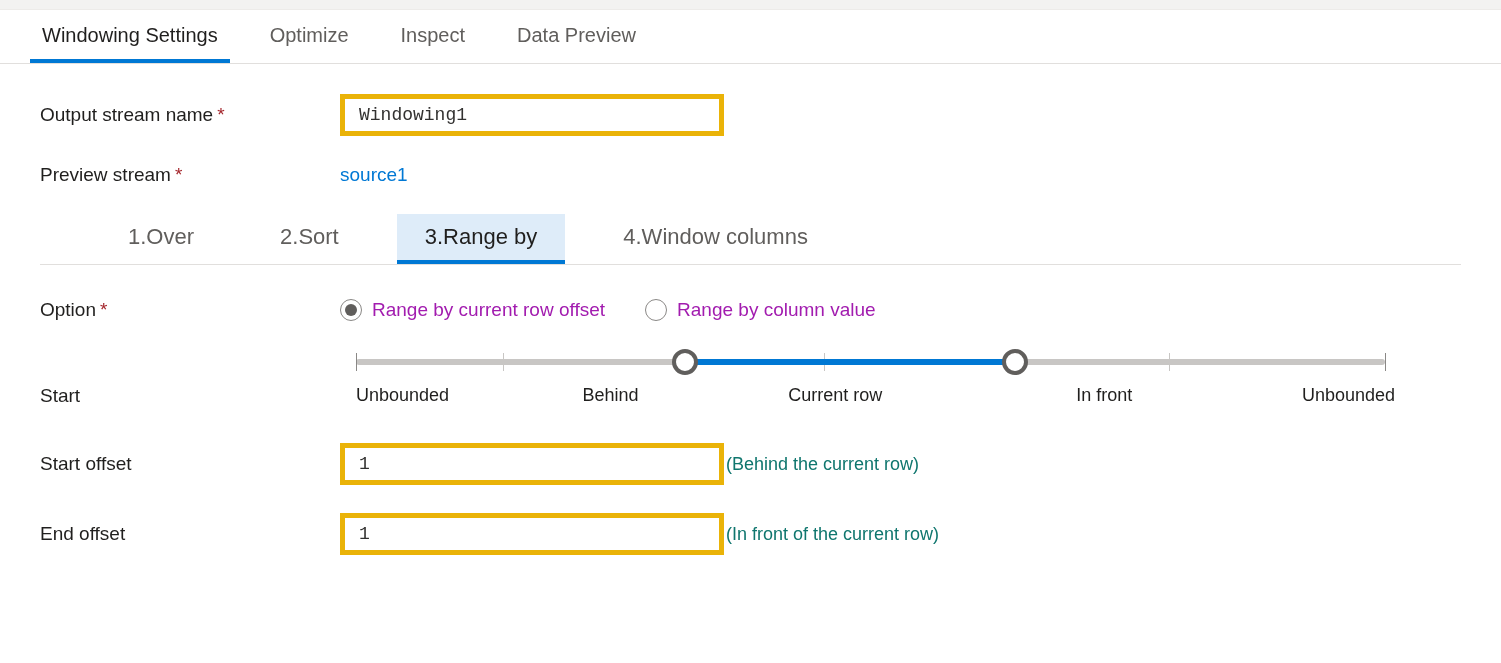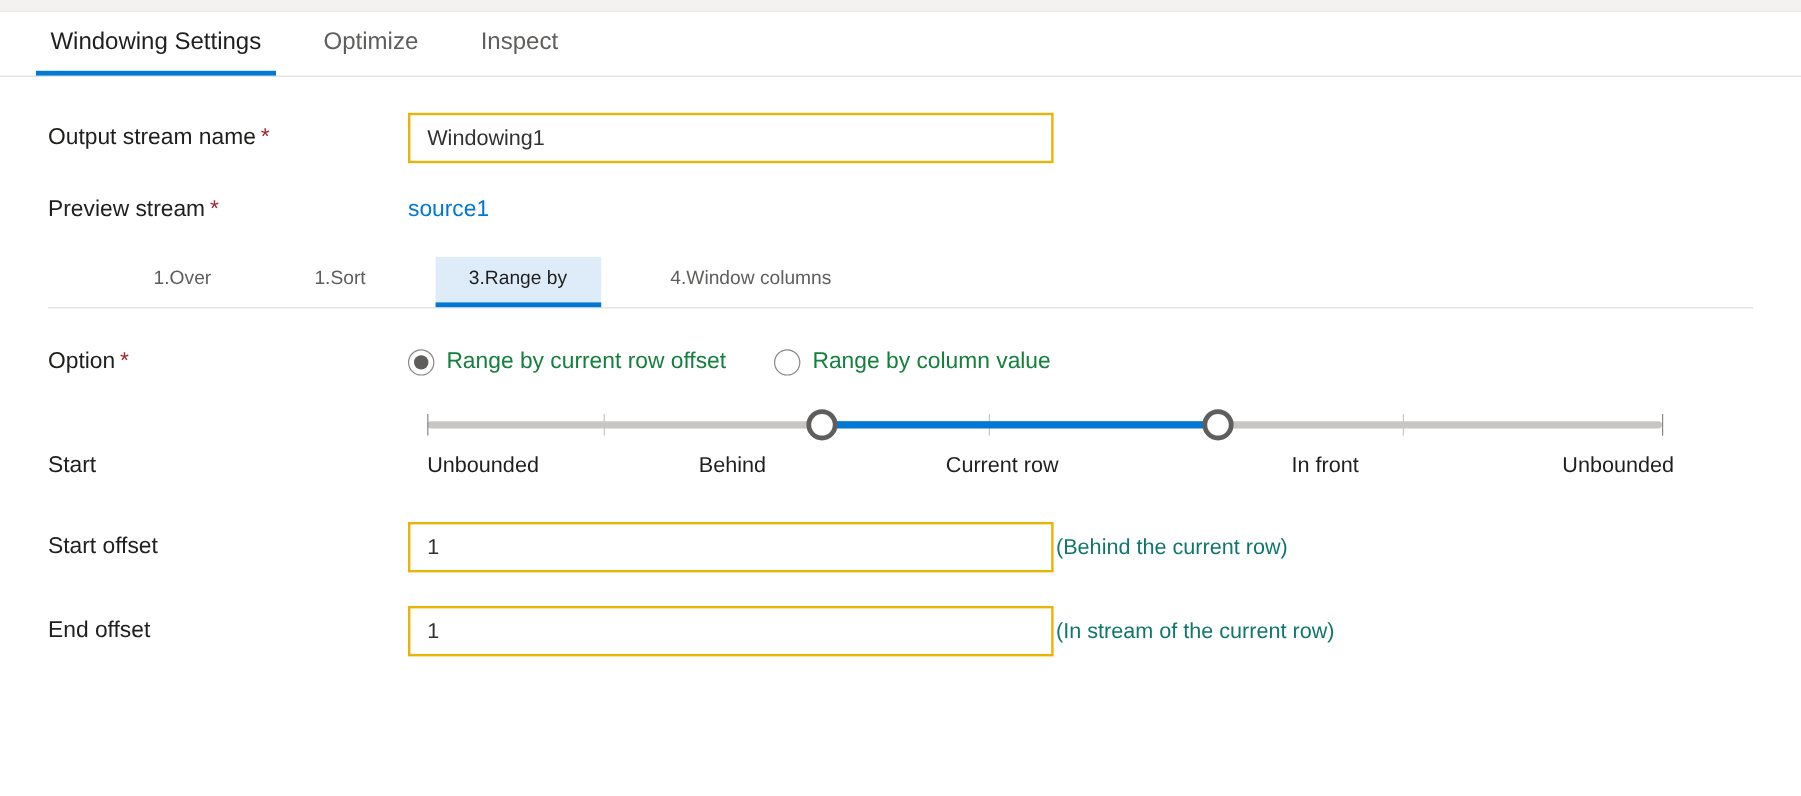--- a/index.html
+++ b/index.html
@@ -46,43 +46,43 @@
     .form-label {
       width: 300px;
       font-size: 19px;
       color: #201f1e;
     }
     .required {
       color: #a4262c;
       margin-left: 4px;
     }
     .text-input {
-      width: 538px;
+      width: 384px;
       height: 42px;
-      border: 2px solid #eab308;
+      border: 5px solid #eab308;
       padding: 0 14px;
       font-size: 18px;
       color: #323130;
-      font-family: Liberation Sans, sans-serif;
+      font-family: Liberation Mono, monospace;
     }
     .link-text {
       color: #0078d4;
       font-size: 19px;
       cursor: pointer;
     }
     .sub-tabs {
       display: flex;
       border-bottom: 1px solid #e1dfdd;
       margin: 10px 0 34px 0;
       gap: 0;
       align-items: flex-end;
     }
     .sub-tab {
       padding: 10px 28px 10px 28px;
-      font-size: 16px;
+      font-size: 22px;
       color: #605e5c;
       cursor: pointer;
       border-bottom: 4px solid transparent;
       margin-right: 30px;
     }
     .sub-tab-over { margin-left: 60px;}
     .sub-tab.active {
       background: #deecf9;
       color: #201f1e;
       border-bottom: 4px solid #0078d4;
@@ -109,21 +109,21 @@
       flex-shrink: 0;
     }
     .radio-circle.selected .radio-dot {
       width: 12px;
       height: 12px;
       background: #605e5c;
       border-radius: 50%;
     }
     .radio-label {
       font-size: 19px;
-      color: #15803d;
+      color: #a21caf;
     }
     .slider-wrap {
       flex: 1;
       padding-right: 60px;
       position: relative;
     }
     .slider-track-container {
       position: relative;
       height: 26px;
       margin: 0 16px;
@@ -199,41 +199,42 @@
   </style>
 </head>
 <body>
 
 <div class="topbar"></div>
 
 <div class="main-tabs">
   <div class="main-tab active">Windowing Settings</div>
   <div class="main-tab">Optimize</div>
   <div class="main-tab">Inspect</div>
+  <div class="main-tab">Data Preview</div>
 </div>
 
 <div class="content">
 
   <div class="form-row">
     <div class="form-label">
       <span>Output stream name</span><span class="required">*</span>
     </div>
     <input type="text" class="text-input" value="Windowing1" style="">
   </div>
 
   <div class="form-row">
     <div class="form-label">
       <span>Preview stream</span><span class="required">*</span>
     </div>
     <span class="link-text">source1</span>
   </div>
 
   <div class="sub-tabs">
     <div class="sub-tab sub-tab-over">1.Over</div>
-    <div class="sub-tab">1.Sort</div>
+    <div class="sub-tab">2.Sort</div>
     <div class="sub-tab active">3.Range by</div>
     <div class="sub-tab">4.Window columns</div>
   </div>
 
   <div class="form-row">
     <div class="form-label">
       <span>Option</span><span class="required">*</span>
     </div>
     <div class="radio-group">
       <div class="radio-item">
@@ -275,16 +276,16 @@
 
   <div class="form-row">
     <div class="form-label">Start offset</div>
     <input type="text" class="text-input" value="1" style="">
     <span class="helper-text">(Behind the current row)</span>
   </div>
 
   <div class="form-row">
     <div class="form-label">End offset</div>
     <input type="text" class="text-input" value="1" style="">
-    <span class="helper-text">(In stream of the current row)</span>
+    <span class="helper-text">(In front of the current row)</span>
   </div>
 
 </div>
 
 </body></html>

